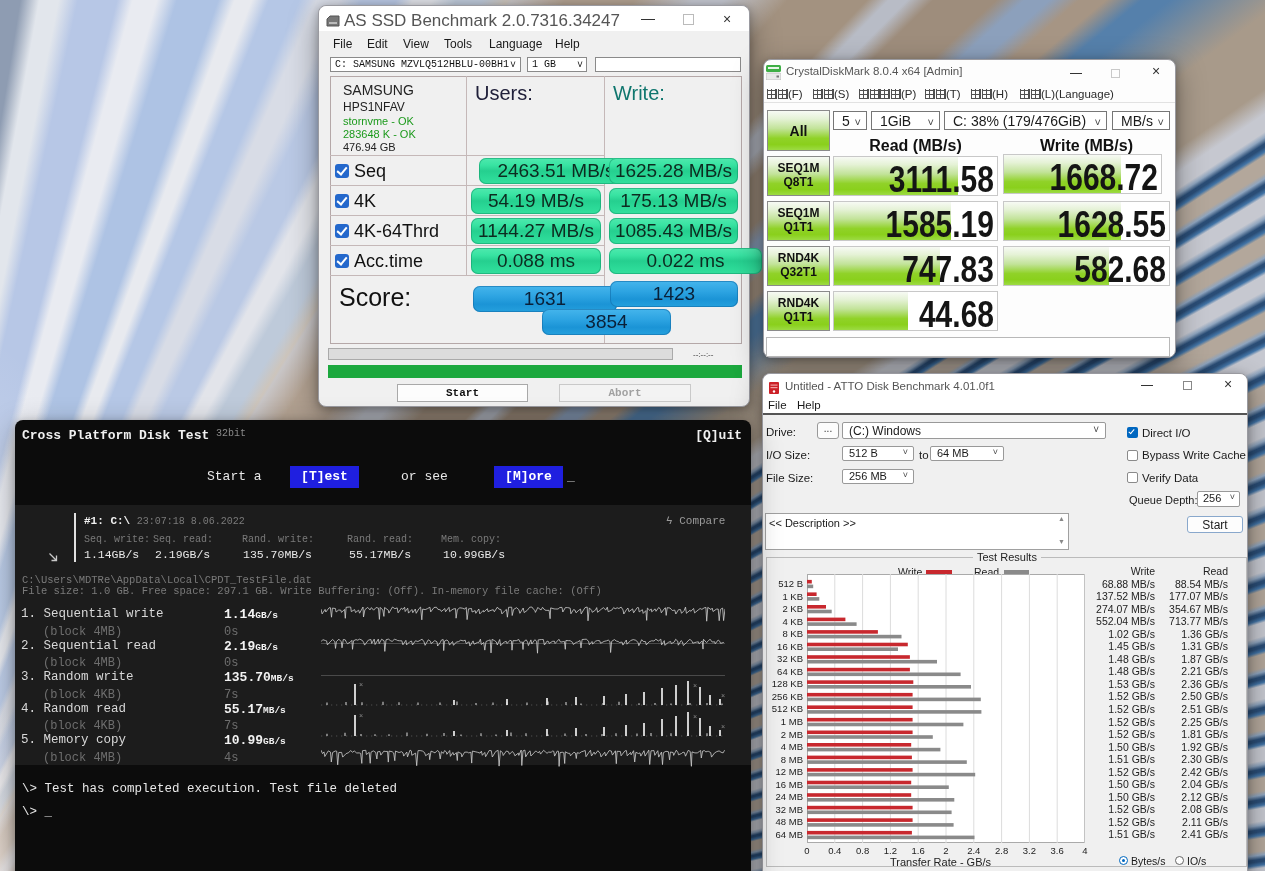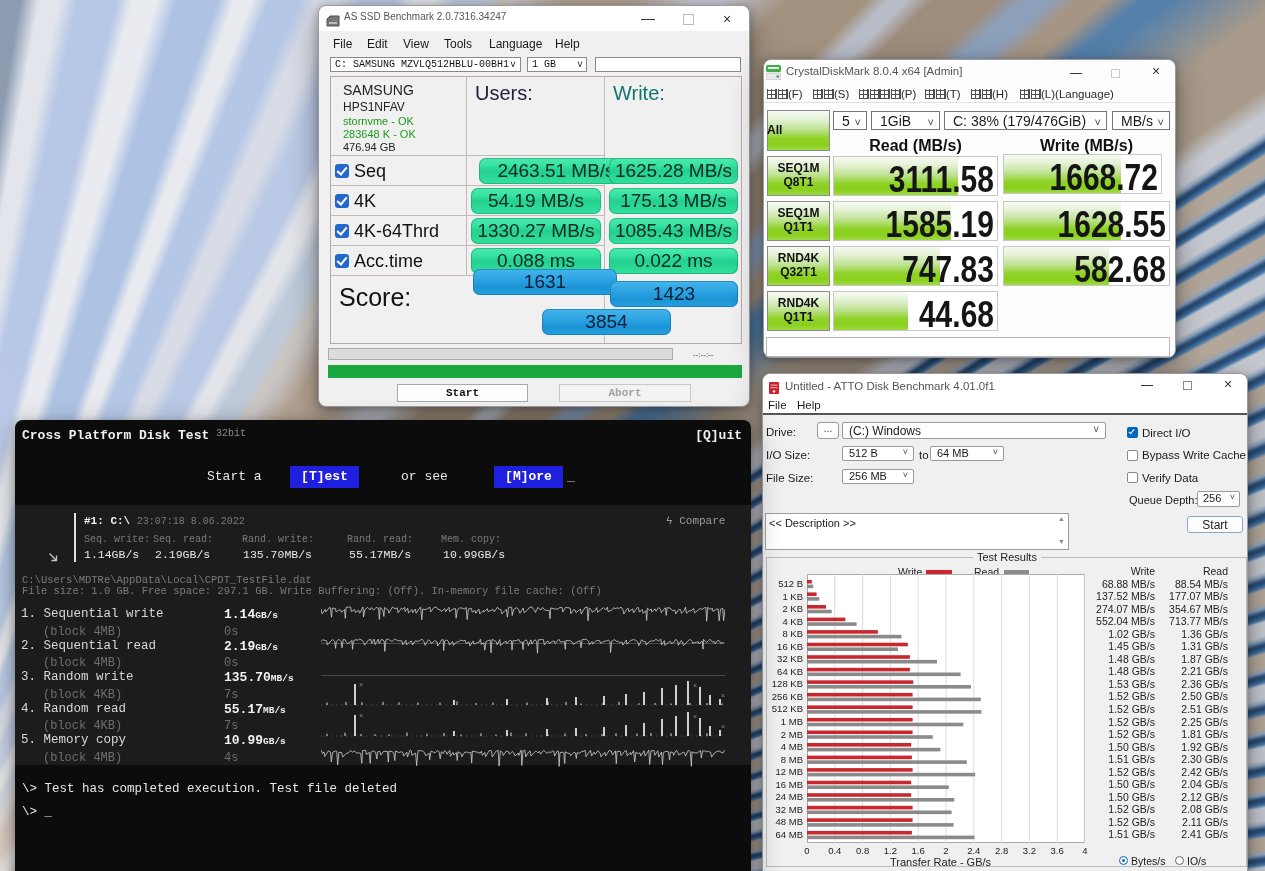--- a/index.html
+++ b/index.html
@@ -194,21 +194,21 @@
 <body>
 
 <div class="win" id="assd" style="left:318px;top:5px;width:432px;height:402px;background:#f0f0f0;border:1px solid #9a9aa0">
   <div class="abs" style="left:0;top:0;width:430px;height:25px;background:#fff;border-radius:8px 8px 0 0"></div>
   <div class="abs" style="left:7px;top:7px;width:14px;height:12px">
     <svg width="14" height="12">
         <path d="M1 4 L4 1 L13 1 L13 11 L1 11 Z" fill="#777" stroke="#555" stroke-width="1"></path>
         <rect x="3" y="7" width="8" height="2" fill="#bbb"></rect>
       </svg>
   </div>
-  <div class="abs" style="left:25px;top:5px;font-size:10px;color:#555">AS SSD Benchmark 2.0.7316.34247</div>
+  <div class="abs" style="left:25px;top:5px;font-size:17px;color:#555">AS SSD Benchmark 2.0.7316.34247</div>
   <div class="abs" style="left:322px;top:13px;width:14px;border-top:1px solid #333"></div>
   <div class="abs" style="left:364px;top:8px;width:11px;height:11px;border:1px solid #bbb"></div>
   <div class="abs" style="left:404px;top:5px;font-size:14px;color:#333">×</div>
 
   <div class="abs" style="top:31px;font-size:12px;color:#1a1a1a">
       <span class="abs" style="left:14px">File</span>
       <span class="abs" style="left:48px">Edit</span>
       <span class="abs" style="left:84px">View</span>
       <span class="abs" style="left:125px">Tools</span>
       <span class="abs" style="left:170px">Language</span>
@@ -248,26 +248,26 @@
   <div class="cbx" style="left:16px;top:218px"></div>
     <div class="abs" style="left:35px;top:215px;font-size:18px;color:#111">4K-64Thrd</div>
   <div class="cbx" style="left:16px;top:248px"></div>
     <div class="abs" style="left:35px;top:245px;font-size:18px;color:#111">Acc.time</div>
   <div class="abs" style="left:20px;top:277px;font-size:25px;color:#111">Score:</div>
 
   <div class="gpill" style="left:160px;top:152px;width:154px">2463.51 MB/s</div>
   <div class="gpill" style="left:290px;top:152px;width:129px">1625.28 MB/s</div>
   <div class="gpill" style="left:152px;top:182px;width:130px">54.19 MB/s</div>
   <div class="gpill" style="left:290px;top:182px;width:129px">175.13 MB/s</div>
-  <div class="gpill" style="left:152px;top:212px;width:130px">1330.27 MB/s</div>
+  <div class="gpill" style="left:152px;top:212px;width:130px">1144.27 MB/s</div>
   <div class="gpill" style="left:290px;top:212px;width:129px">1085.43 MB/s</div>
   <div class="gpill" style="left:152px;top:242px;width:130px">0.088 ms</div>
-  <div class="gpill" style="left:290px;top:242px;width:129px">0.022 ms</div>
-
-  <div class="bpill" style="left:154px;top:263px;width:144px">1631</div>
+  <div class="gpill" style="left:290px;top:242px;width:153px">0.022 ms</div>
+
+  <div class="bpill" style="left:154px;top:280px;width:144px">1631</div>
   <div class="bpill" style="left:291px;top:275px;width:128px">1423</div>
   <div class="bpill" style="left:223px;top:303px;width:129px">3854</div>
 
   <div class="abs" style="left:9px;top:342px;width:345px;height:12px;background:#dcdcdc;border:1px solid #aaa"></div>
   <div class="abs" style="left:374px;top:344px;font-size:8px;color:#333">--:--:--</div>
   <div class="abs" style="left:9px;top:359px;width:414px;height:13px;background:#1ca83e"></div>
 
   <div class="abs" style="left:78px;top:378px;width:131px;height:18px;background:#fdfdfd;border:1px solid #a9a9a9;text-align:center;font:bold 11px 'Liberation Mono',monospace;color:#111;padding-top:2px">Start</div>
   <div class="abs" style="left:240px;top:378px;width:132px;height:18px;background:#f3f3f3;border:1px solid #c9c9c9;text-align:center;font:bold 11px 'Liberation Mono',monospace;color:#a0a0a0;padding-top:2px">Abort</div>
 </div>
@@ -290,21 +290,21 @@
     <span class="abs" style="left:3px"><i class="cj"></i><i class="cj"></i>(F)</span>
       <span class="abs" style="left:49px"><i class="cj"></i><i class="cj"></i>(S)</span>
       <span class="abs" style="left:95px"><i class="cj"></i><i class="cj"></i><i class="cj"></i><i class="cj"></i>(P)</span>
       <span class="abs" style="left:161px"><i class="cj"></i><i class="cj"></i>(T)</span>
       <span class="abs" style="left:207px"><i class="cj"></i><i class="cj"></i>(H)</span>
       <span class="abs" style="left:256px"><i class="cj"></i><i class="cj"></i>(L)(Language)</span>
   </div>
   <div class="abs" style="left:0;top:42px;width:411px;border-top:1px solid #e2e2e2"></div>
 
   <div class="abs grad" style="left:3px;top:50px;width:63px;height:41px;border:1px solid #8a8a8a"></div>
-  <div class="abs" style="left:3px;top:63px;width:63px;text-align:left;font-weight:bold;font-size:12px;color:#111">All</div>
+  <div class="abs" style="left:3px;top:63px;width:63px;text-align:center;font-weight:bold;font-size:14px;color:#111">All</div>
 
   <div class="cmb" style="left:69px;top:51px;width:34px">5</div>
   <div class="cmb" style="left:107px;top:51px;width:69px">1GiB</div>
   <div class="cmb" style="left:180px;top:51px;width:163px">C: 38% (179/476GiB)</div>
   <div class="cmb" style="left:348px;top:51px;width:58px">MB/s</div>
 
   <div class="abs" style="left:69px;top:77px;width:165px;text-align:center;font-weight:bold;font-size:16px;color:#111">Read (MB/s)</div>
   <div class="abs" style="left:239px;top:77px;width:167px;text-align:center;font-weight:bold;font-size:16px;color:#111">Write (MB/s)</div>
 
   <div class="lbl grad" style="top:96px"><span>SEQ1M<br>Q8T1</span></div>

